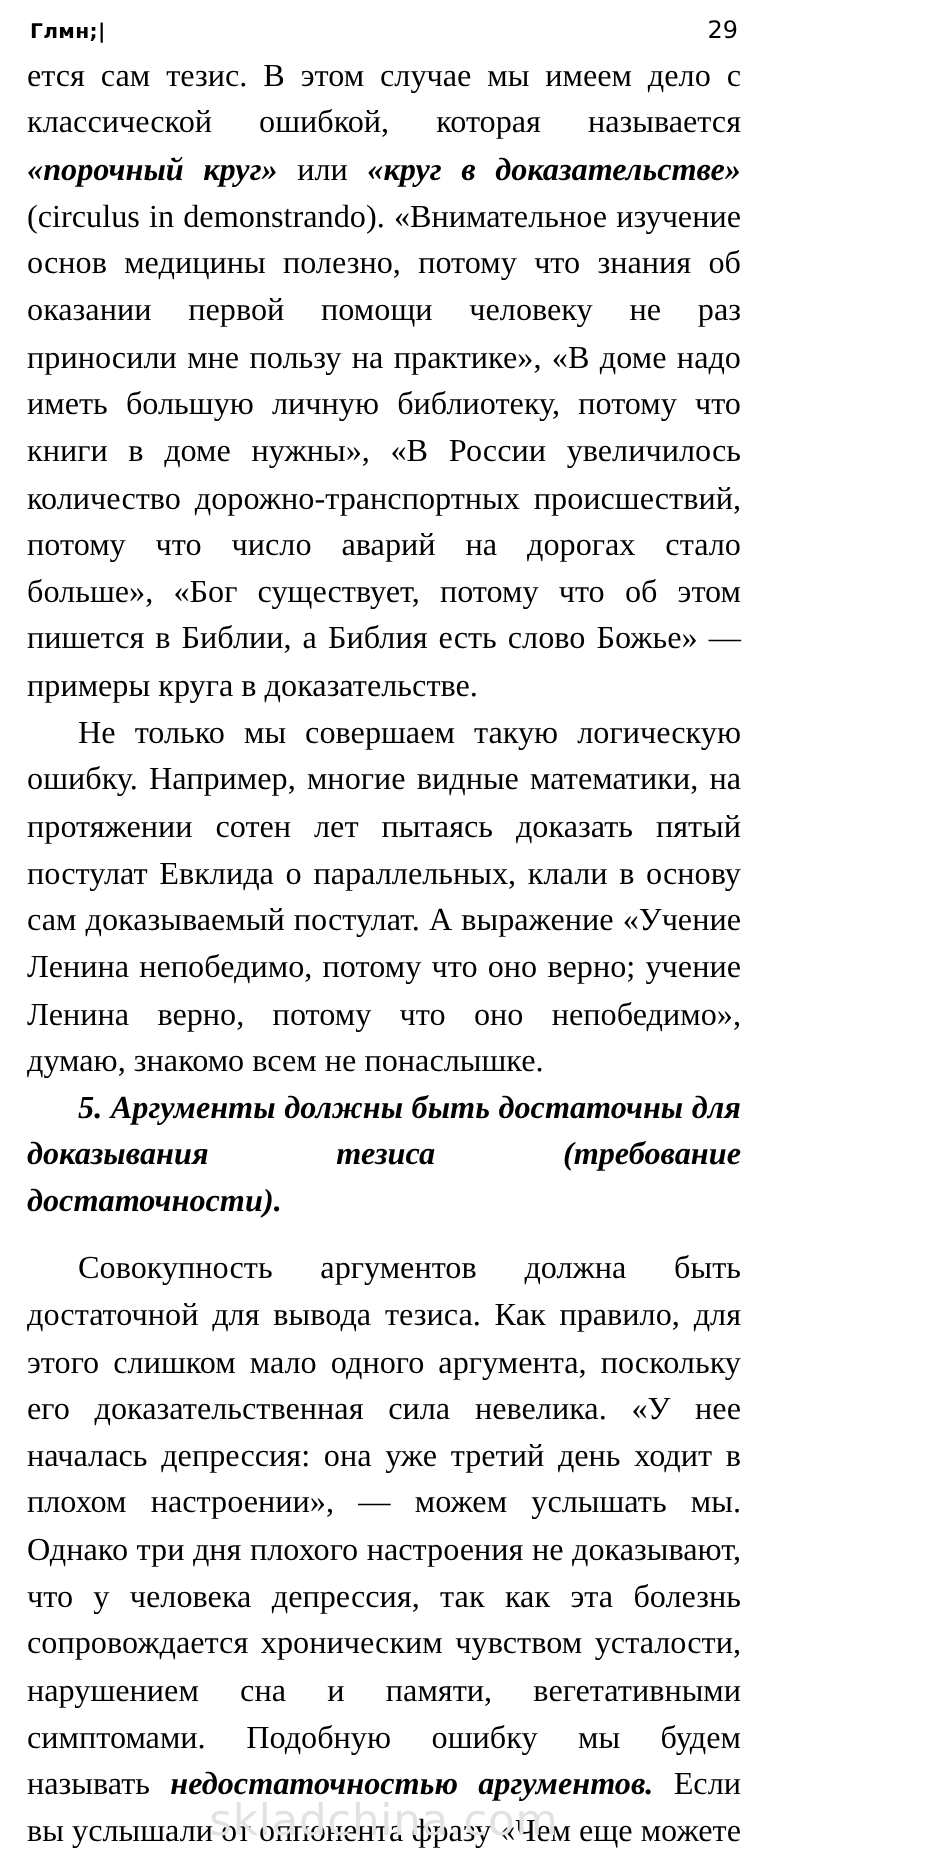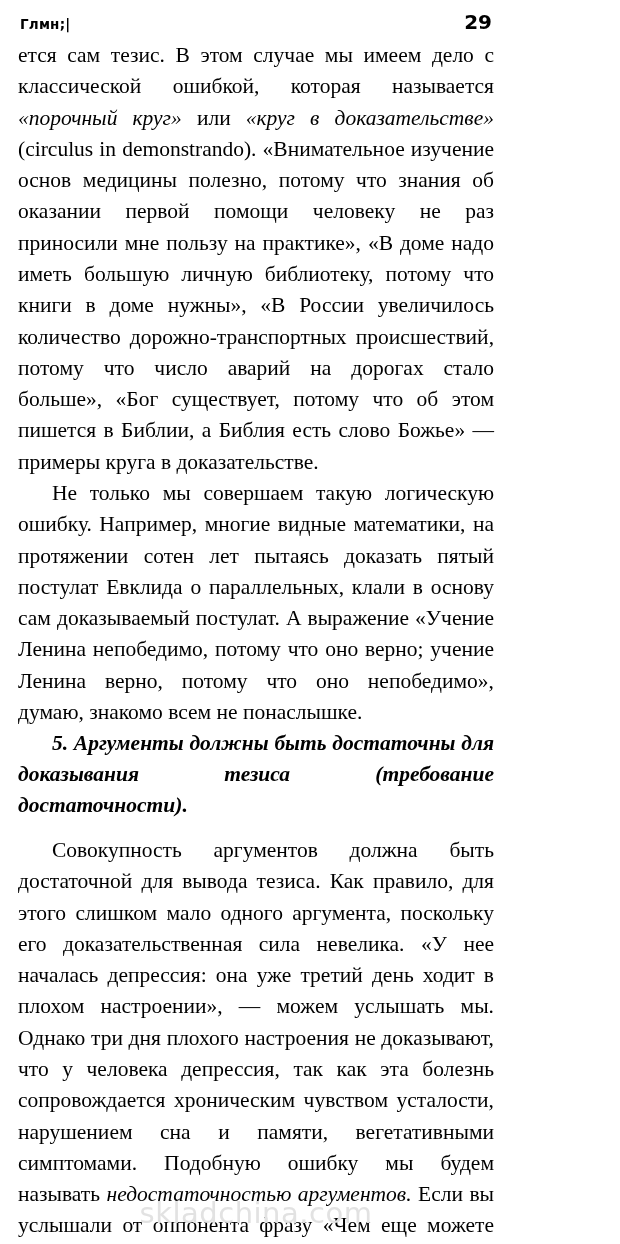--- a/index.html
+++ b/index.html
@@ -40,42 +40,42 @@
   .header-book {
     font-weight: bold;
     font-size: 13.5px;
     letter-spacing: 0.2px;
   }
   .header-chapter {
     font-style: italic;
     font-size: 13.5px;
   }
   .header-page {
-    font-weight: bold;
-    font-size: 20px;
+    font-weight: normal;
+    font-size: 16px;
     font-family: "DejaVu Sans", sans-serif;
   }
   .body-text {
     font-size: 21.5px;
     line-height: 1.455;
     text-align: justify;
     text-justify: inter-word;
     letter-spacing: 0px;
   }
   p {
     margin: 0;
   }
   p.indent {
     text-indent: 34px;
   }
   p.cont {
     text-indent: 0;
   }
   .bi {
-    font-weight: normal;
+    font-weight: bold;
     font-style: italic;
   }
   .heading {
     font-weight: bold;
     font-style: italic;
     text-indent: 34px;
     margin-bottom: 14px;
     text-align: justify;
     font-size: 21.5px;
     line-height: 1.44;

